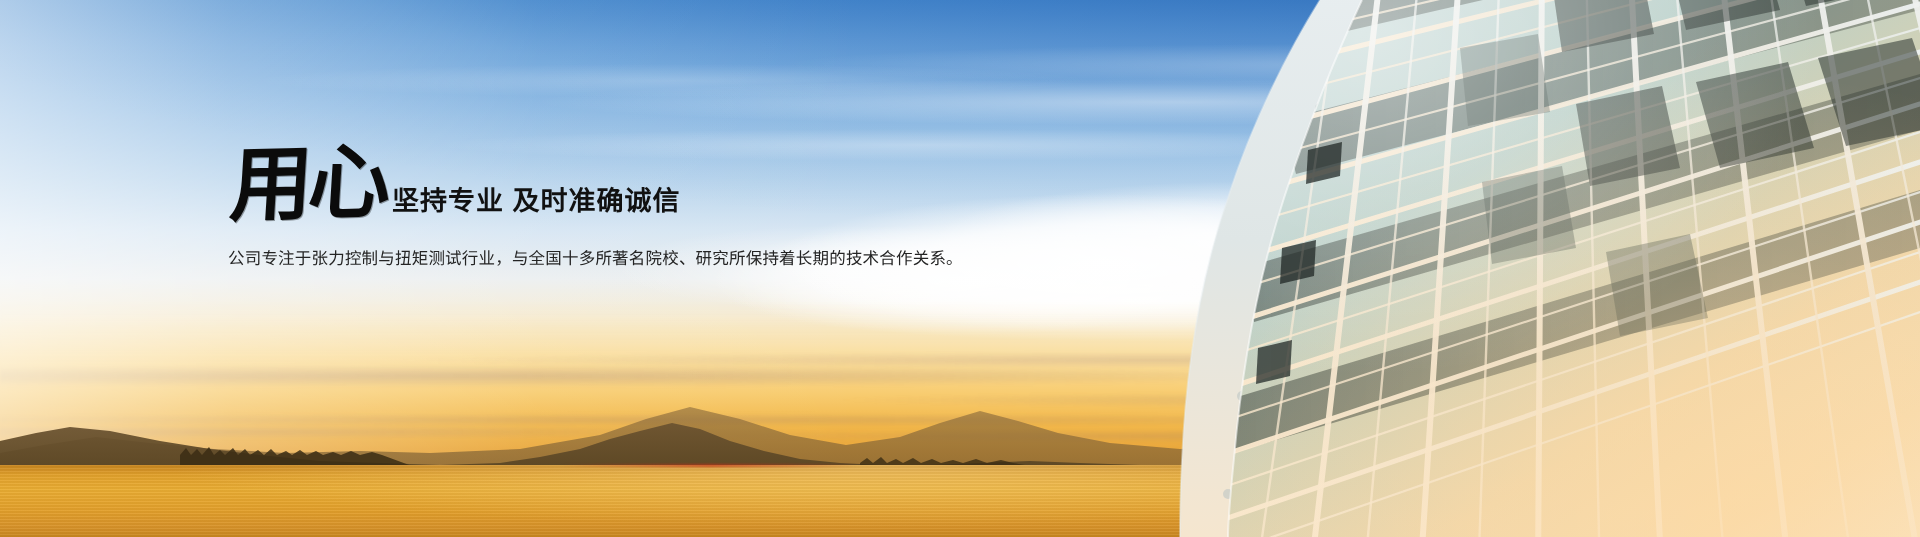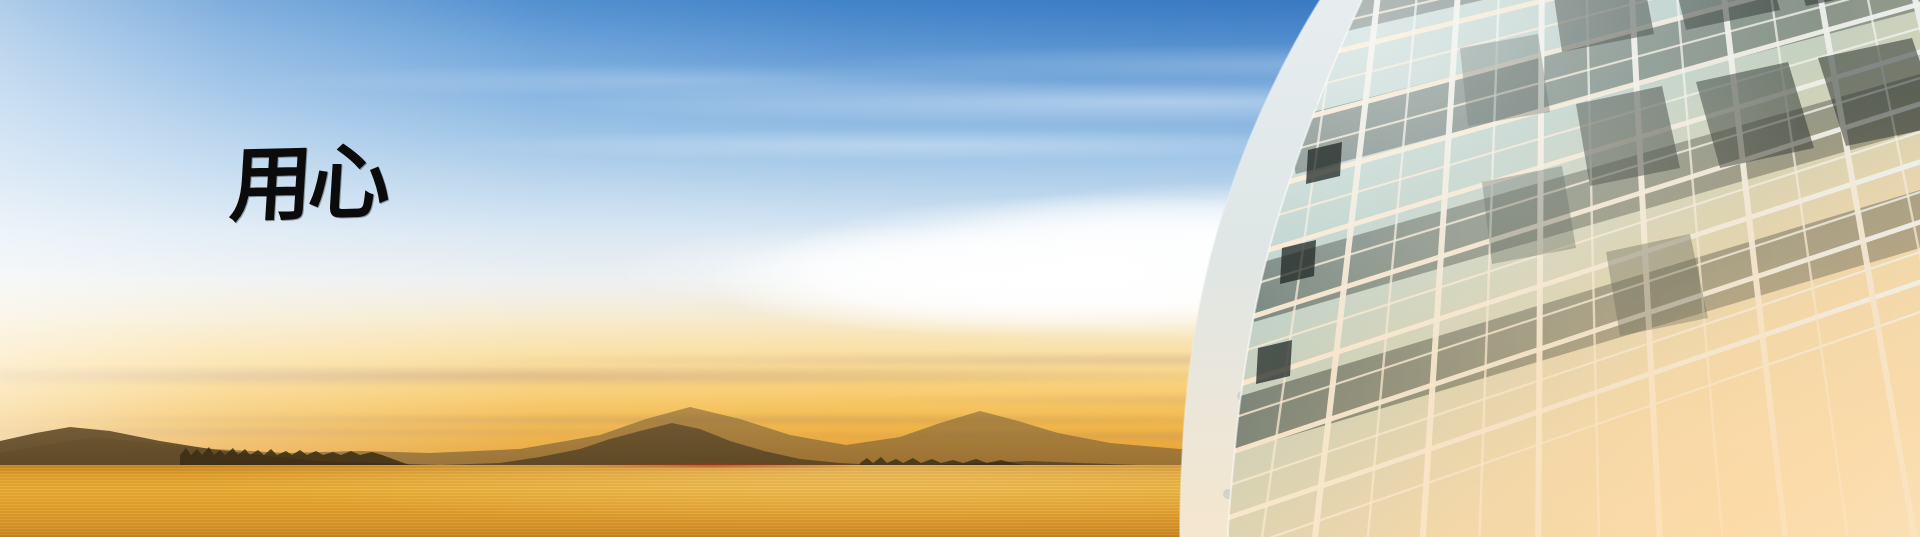--- a/index.html
+++ b/index.html
@@ -346,16 +346,18 @@
         <polygon points="318,150 352,142 350,176 316,184"></polygon>
         <polygon points="292,248 326,240 324,276 290,284"></polygon>
         <polygon points="268,348 302,340 300,376 266,384"></polygon>
       </g>
     </svg>
   </div>
 
   <div class="copy">
     <div class="headline-row">
       <span class="calligraphy">用心</span>
+      <span class="tagline">坚持专业  及时准确诚信</span>
     </div>
+    <div class="subline">公司专注于张力控制与扭矩测试行业，与全国十多所著名院校、研究所保持着长期的技术合作关系。</div>
   </div>
 
 </div>
 
 </body></html>

